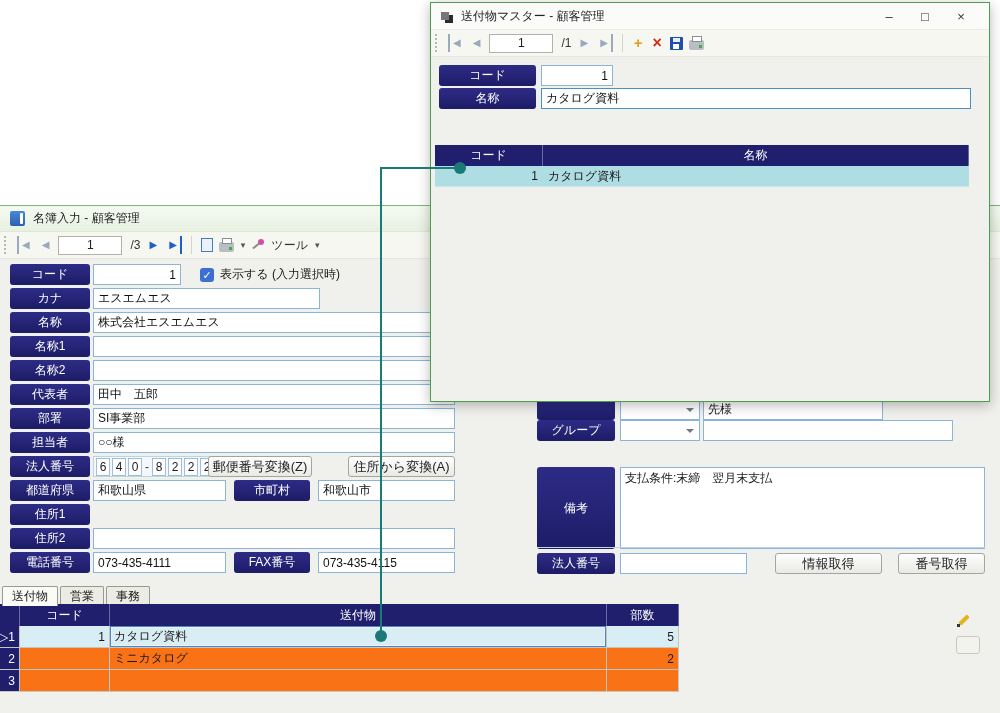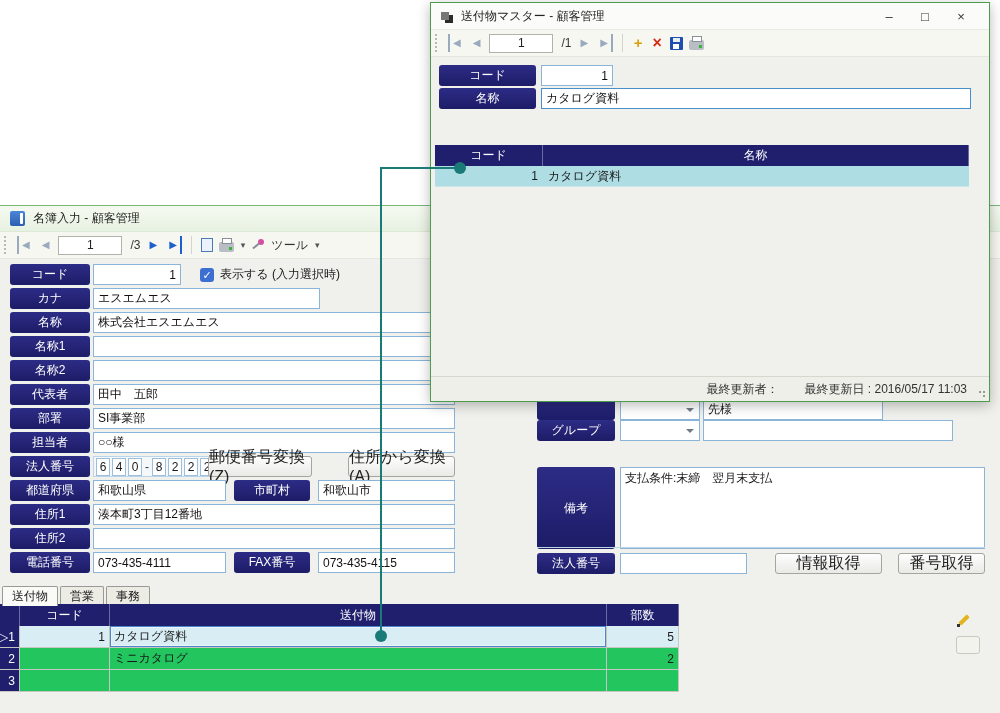--- a/index.html
+++ b/index.html
@@ -28,37 +28,37 @@
   .nlabel{position:absolute;left:0;top:0;width:80px;height:21px;background:linear-gradient(#2d2c86,#1d1c67);
           color:#fff;border-radius:3px;display:flex;align-items:center;justify-content:center;font-size:12px;}
   .rlabel{width:78px;}
   .field{position:absolute;top:0;height:21px;box-sizing:border-box;background:#fff;border:1px solid #8ab4d8;
          display:flex;align-items:center;padding:0 4px;font-size:12px;color:#111;overflow:hidden;white-space:nowrap;}
   .field.num{justify-content:flex-end;}
   .combo{position:absolute;top:0;height:21px;box-sizing:border-box;background:#fff;border:1px solid #8ab4d8;
          display:flex;align-items:center;padding:0 18px 0 4px;}
   .combo::after{content:"";position:absolute;right:5px;top:8px;border:4px solid transparent;border-top-color:#707a88;}
   .btn{position:absolute;top:0;height:21px;box-sizing:border-box;background:linear-gradient(#fefefe,#e9e9e6);
-       border:1px solid #a5a5a0;border-radius:3px;display:flex;align-items:center;justify-content:center;font-size:16px;color:#222;}
+       border:1px solid #a5a5a0;border-radius:3px;display:flex;align-items:center;justify-content:center;font-size:13px;color:#222;}
   .checkbox{position:absolute;left:190px;top:2px;display:flex;align-items:center;gap:6px;}
   .cbox{width:14px;height:14px;background:#3d6fd2;border-radius:3px;color:#fff;font-size:11px;line-height:14px;text-align:center;}
   .digits{position:absolute;left:83px;top:0;height:21px;display:flex;align-items:center;gap:2px;border:1px solid #bcd4e8;box-sizing:border-box;padding:0 2px;background:#f4f8fb;}
   .dig{width:12px;height:16px;background:#fff;border:1px solid #9cc0dc;font-size:12px;display:flex;align-items:center;justify-content:center;}
   .dash{color:#333;padding:0 1px;}
   .remarea{position:absolute;left:83px;top:0;width:365px;height:82px;background:#fff;border:1px solid #8ab4d8;box-sizing:border-box;padding:2px 4px;font-size:12px;}
   .remlabel{height:82px;}
   
   .tabs{position:absolute;left:2px;top:380px;height:19px;display:flex;gap:2px;}
   .tab{height:18px;padding:0 9px;border:1px solid #9a9a94;border-bottom:none;background:#ededE6;background:#ededе6;
        display:flex;align-items:center;font-size:12px;border-radius:2px 2px 0 0;background:#ecece5;}
   .tab.active{background:#fafaf7;height:19px;z-index:2;}
   .egrid{position:absolute;left:0;top:398px;width:679px;}
   .egr{display:flex;height:22px;box-sizing:border-box;}
   .ehc{background:#1f1f6e;color:#fff;display:flex;align-items:center;justify-content:center;font-size:12px;box-sizing:border-box;border-right:1px solid #6a6aa2;}
-  .ec{box-sizing:border-box;border-right:1px solid #c6c6c0;border-bottom:1px solid #c6c6c0;display:flex;align-items:center;padding:0 4px;font-size:12px;background:#22c55e;overflow:hidden;}
+  .ec{box-sizing:border-box;border-right:1px solid #c6c6c0;border-bottom:1px solid #c6c6c0;display:flex;align-items:center;padding:0 4px;font-size:12px;background:#f97316;overflow:hidden;}
   .ec.sel{background:#1f1f6e;color:#fff;justify-content:flex-end;padding-right:4px;}
   .ec.r{justify-content:flex-end;}
   .w-sel{width:20px;} .w-code{width:90px;} .w-item{width:497px;} .w-qty{width:72px;}
   .rowhl .ec{background:#d9edf5;}
   .rowhl .ec.sel{background:#1f1f6e;}
   .focuscell{box-shadow:inset 0 0 0 1px #4a86c8, inset 0 0 0 2px #eaf4fa;}
   
   .master-win{left:430px;top:2px;width:560px;height:400px;background:#f0f0ec;border:1px solid #4c9c4c;
               box-shadow:0 3px 12px rgba(0,0,0,.28);z-index:10;}
   .master-title{background:#fbfcfa;border-bottom:1px solid #eaeae4;height:27px;}
@@ -183,21 +183,20 @@
       <span class="btn" style="left:338px;width:107px">住所から変換(A)</span>
     </div>
     <div class="frow" style="top:274px">
       <span class="nlabel">都道府県</span>
       <span class="field" style="left:83px;width:133px">和歌山県</span>
       <span class="nlabel" style="left:224px;width:76px">市町村</span>
       <span class="field" style="left:308px;width:137px">和歌山市</span>
     </div>
     <div class="frow" style="top:298px">
       <span class="nlabel">住所1</span>
-      <span class="field" style="left:83px;width:362px">湊本町3丁目12番地</span>
     </div>
     <div class="frow" style="top:322px">
       <span class="nlabel">住所2</span>
       <span class="field" style="left:83px;width:362px"></span>
     </div>
     <div class="frow" style="top:346px">
       <span class="nlabel">電話番号</span>
       <span class="field" style="left:83px;width:133px">073-435-4111</span>
       <span class="nlabel" style="left:224px;width:76px">FAX番号</span>
       <span class="field" style="left:308px;width:137px">073-435-4115</span>
@@ -303,25 +302,20 @@
       <div class="mgr">
         <span class="mhc mw-code">コード</span>
         <span class="mhc mw-name">名称</span>
       </div>
       <div class="mgr">
         <span class="mc r mw-code">1</span>
         <span class="mc mw-name">カタログ資料</span>
       </div>
     </div>
 
-    <footer class="statusbar">
-      <span>最終更新者：</span>
-      <span>最終更新日 : 2016/05/17 11:03</span>
-      <span class="sizegrip"></span>
-    </footer>
   </section>
 
   <div class="conn" style="left:381px;top:167px;width:75px;height:2px"></div>
   <div class="conn" style="left:380px;top:167px;width:2px;height:465px"></div>
   <div class="conn-dot" style="left:454px;top:162px"></div>
   <div class="conn-dot" style="left:375px;top:630px"></div>
 
 </div>
 
 </body></html>

